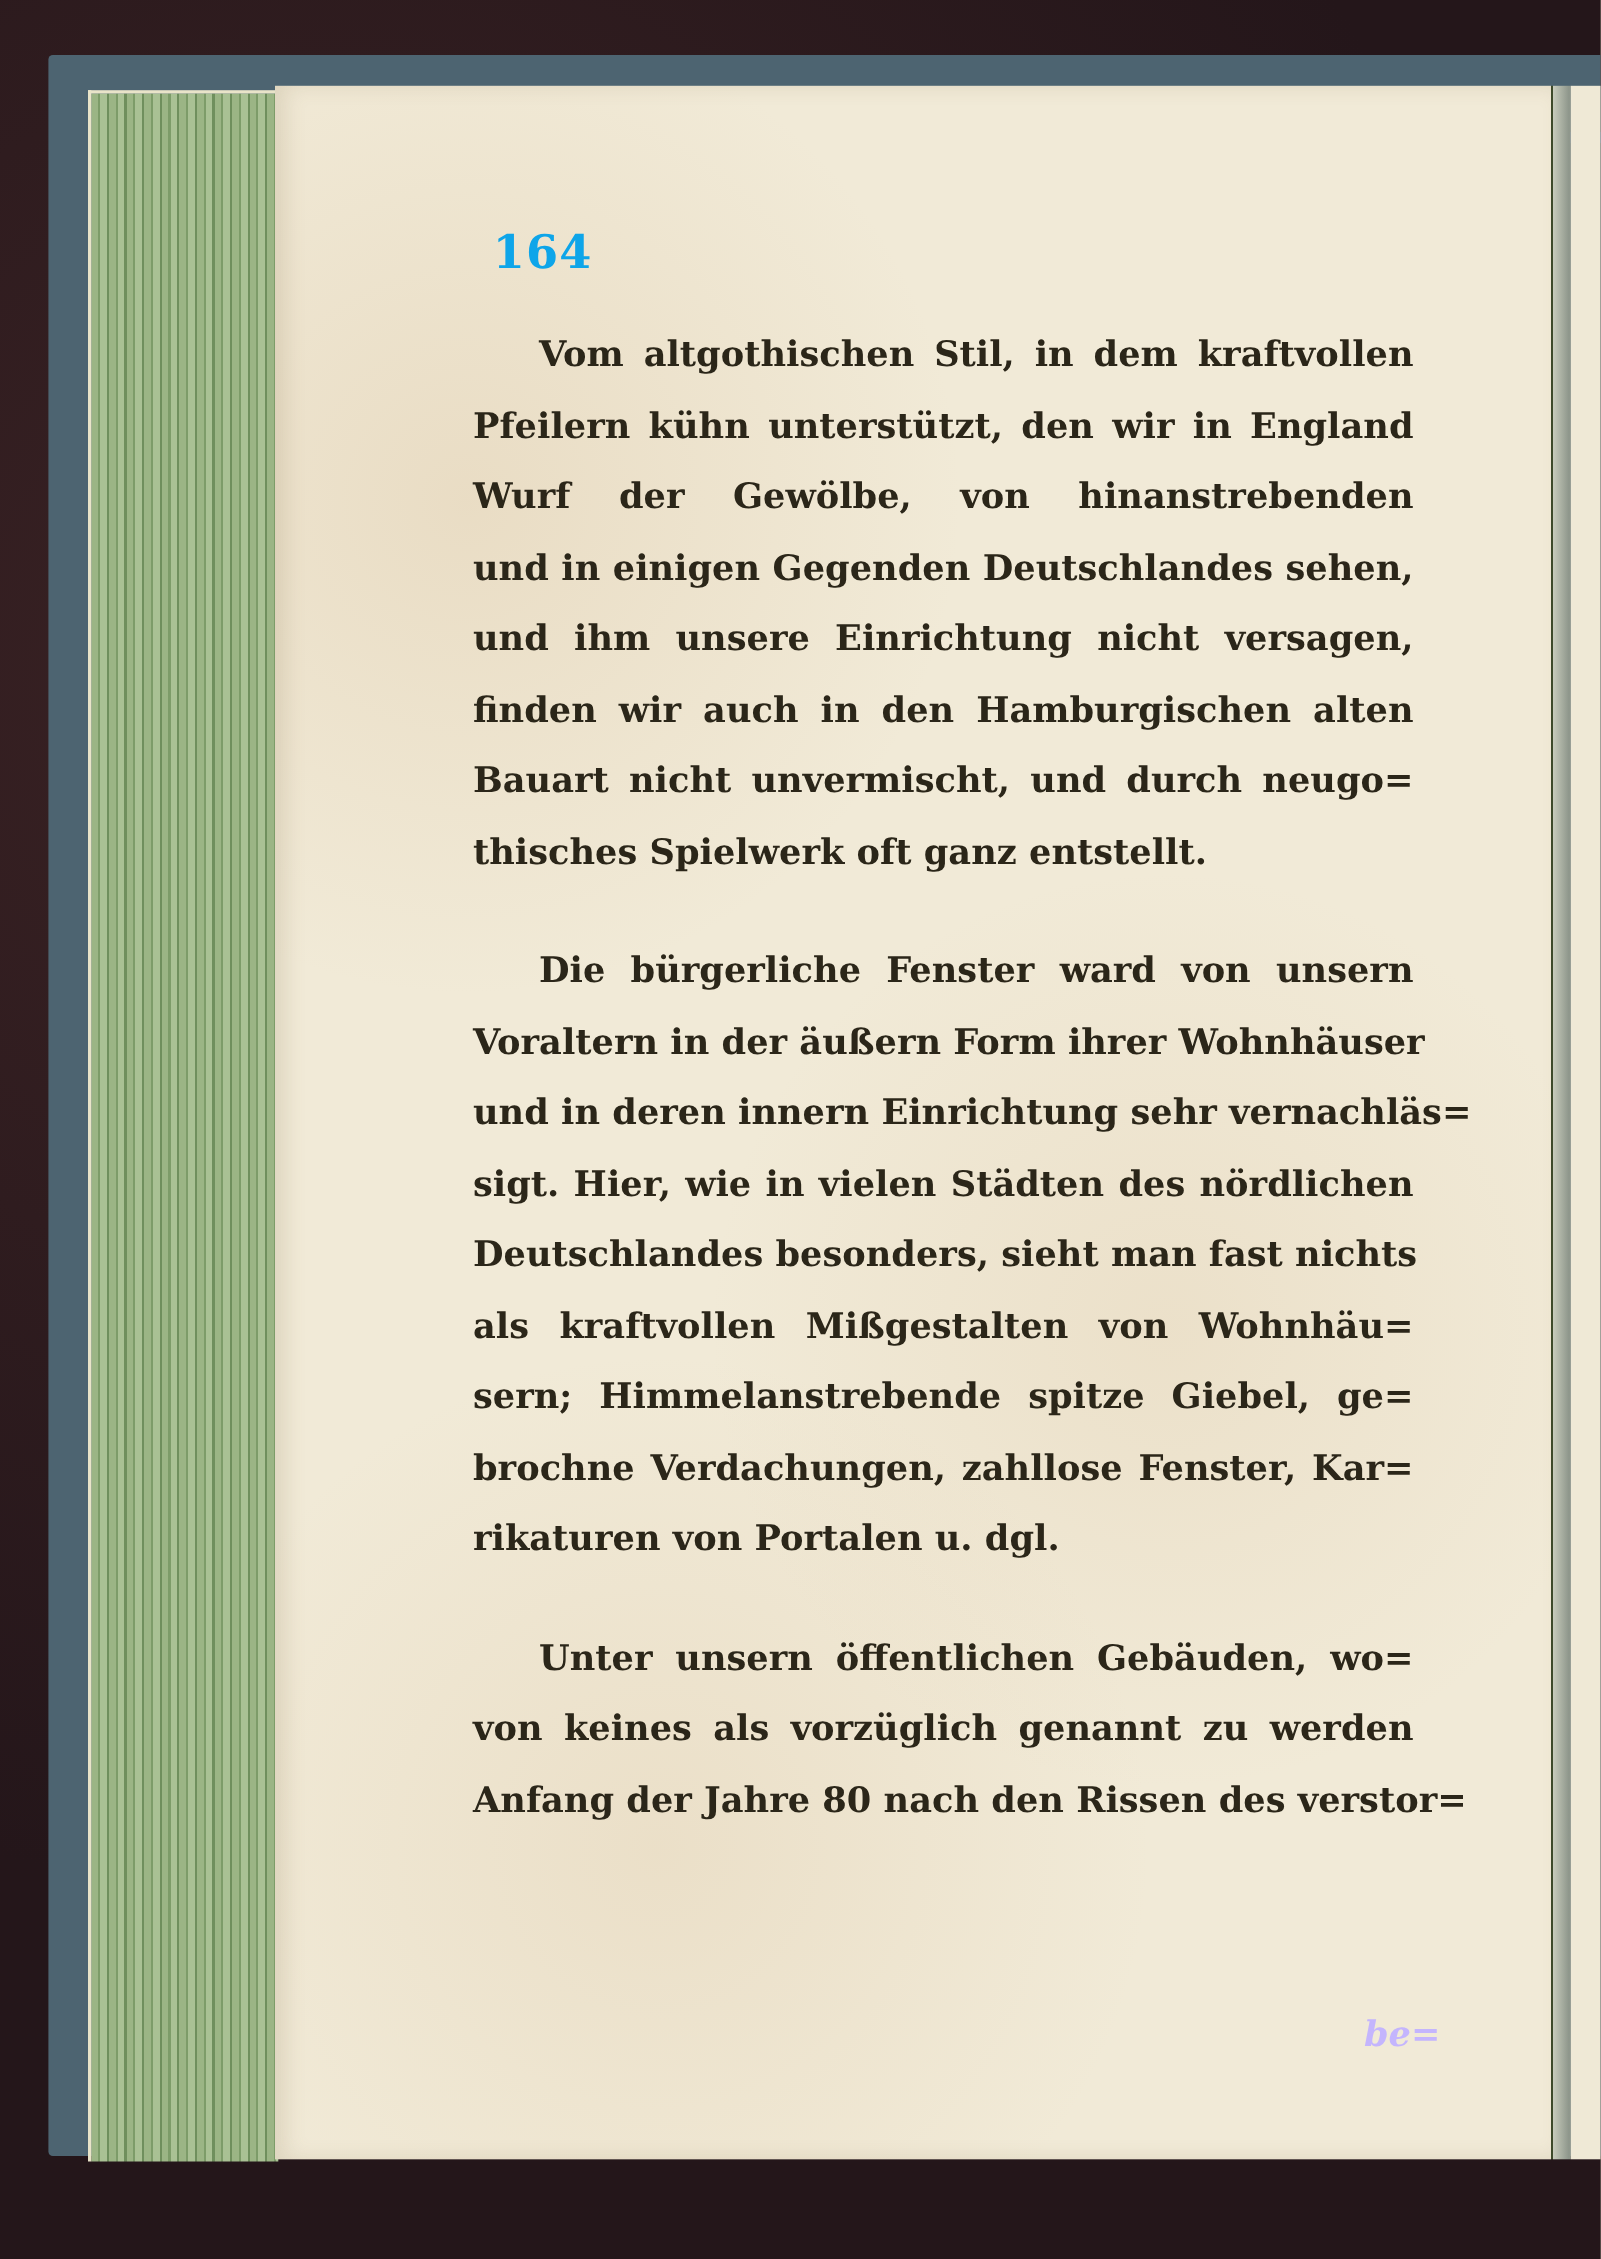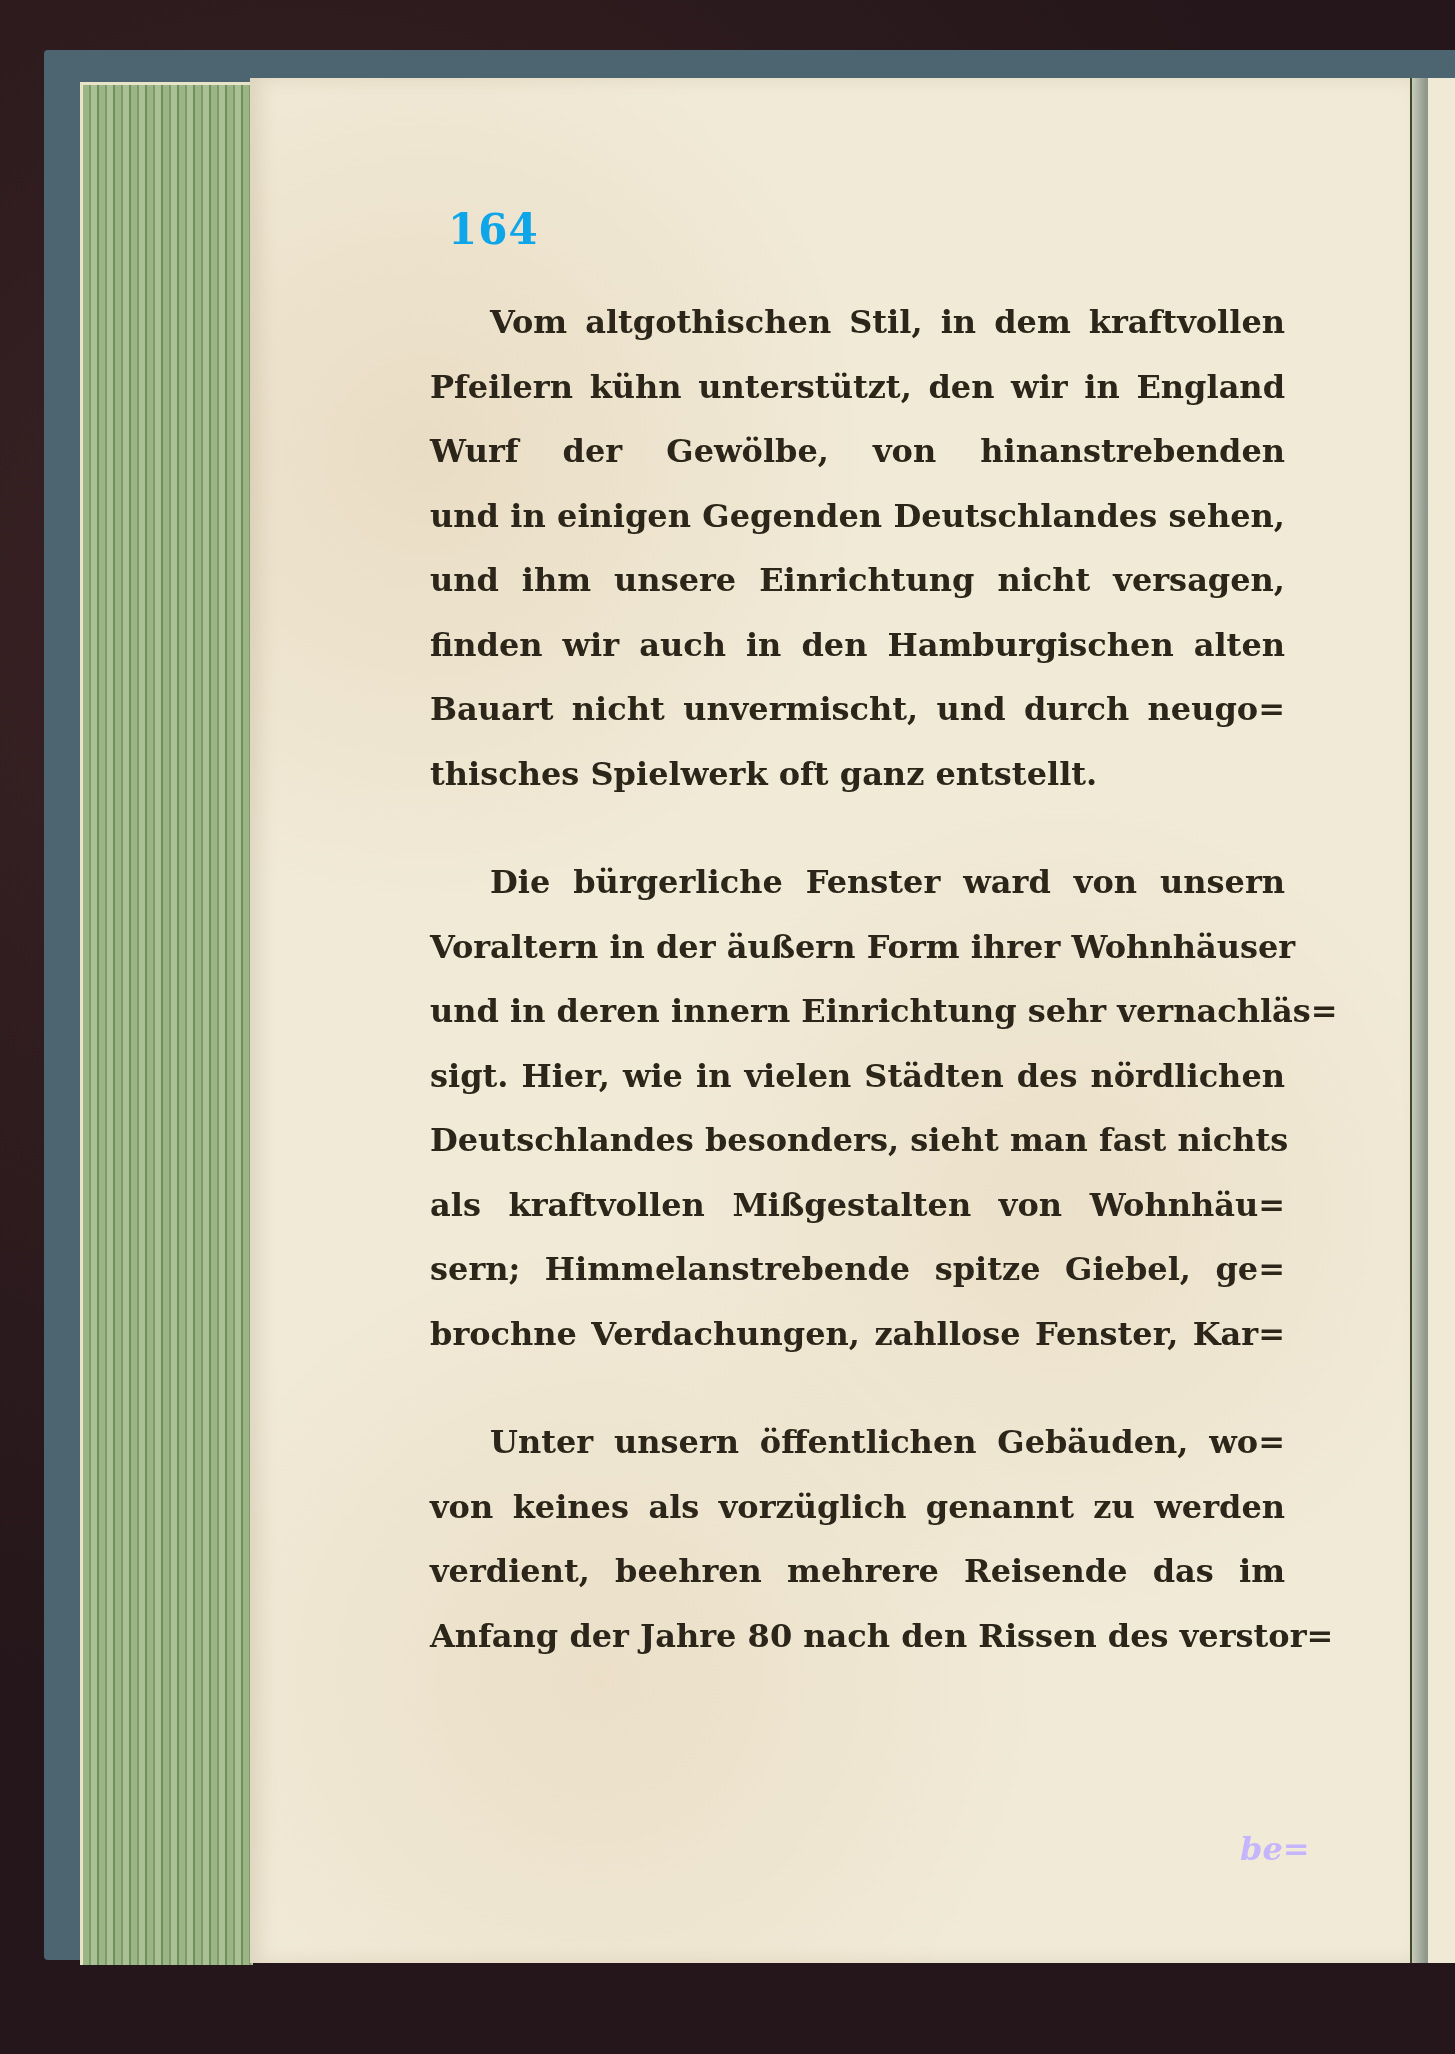--- a/index.html
+++ b/index.html
@@ -93,22 +93,22 @@
   </div>
   <div class="para">
     <div class="line indent">Die bürgerliche Fenster ward von unsern</div>
     <div class="line">Voraltern in der äußern Form ihrer Wohnhäuser</div>
     <div class="line">und in deren innern Einrichtung sehr vernachläs=</div>
     <div class="line">sigt. Hier, wie in vielen Städten des nördlichen</div>
     <div class="line">Deutschlandes besonders, sieht man fast nichts</div>
     <div class="line">als kraftvollen Mißgestalten von Wohnhäu=</div>
     <div class="line">sern; Himmelanstrebende spitze Giebel, ge=</div>
     <div class="line">brochne Verdachungen, zahllose Fenster, Kar=</div>
+    <div class="line last">rikaturen von Portalen u. dgl.</div>
   </div>
   <div class="para">
     <div class="line indent">Unter unsern öffentlichen Gebäuden, wo=</div>
     <div class="line">von keines als vorzüglich genannt zu werden</div>
-    <div class="line">verdient, beehren mehrere Reisende das im</div>
     <div class="line">Anfang der Jahre 80 nach den Rissen des verstor=</div>
   </div>
 </div>
 
 <div class="catchword">be=</div>
 
 </body></html>

